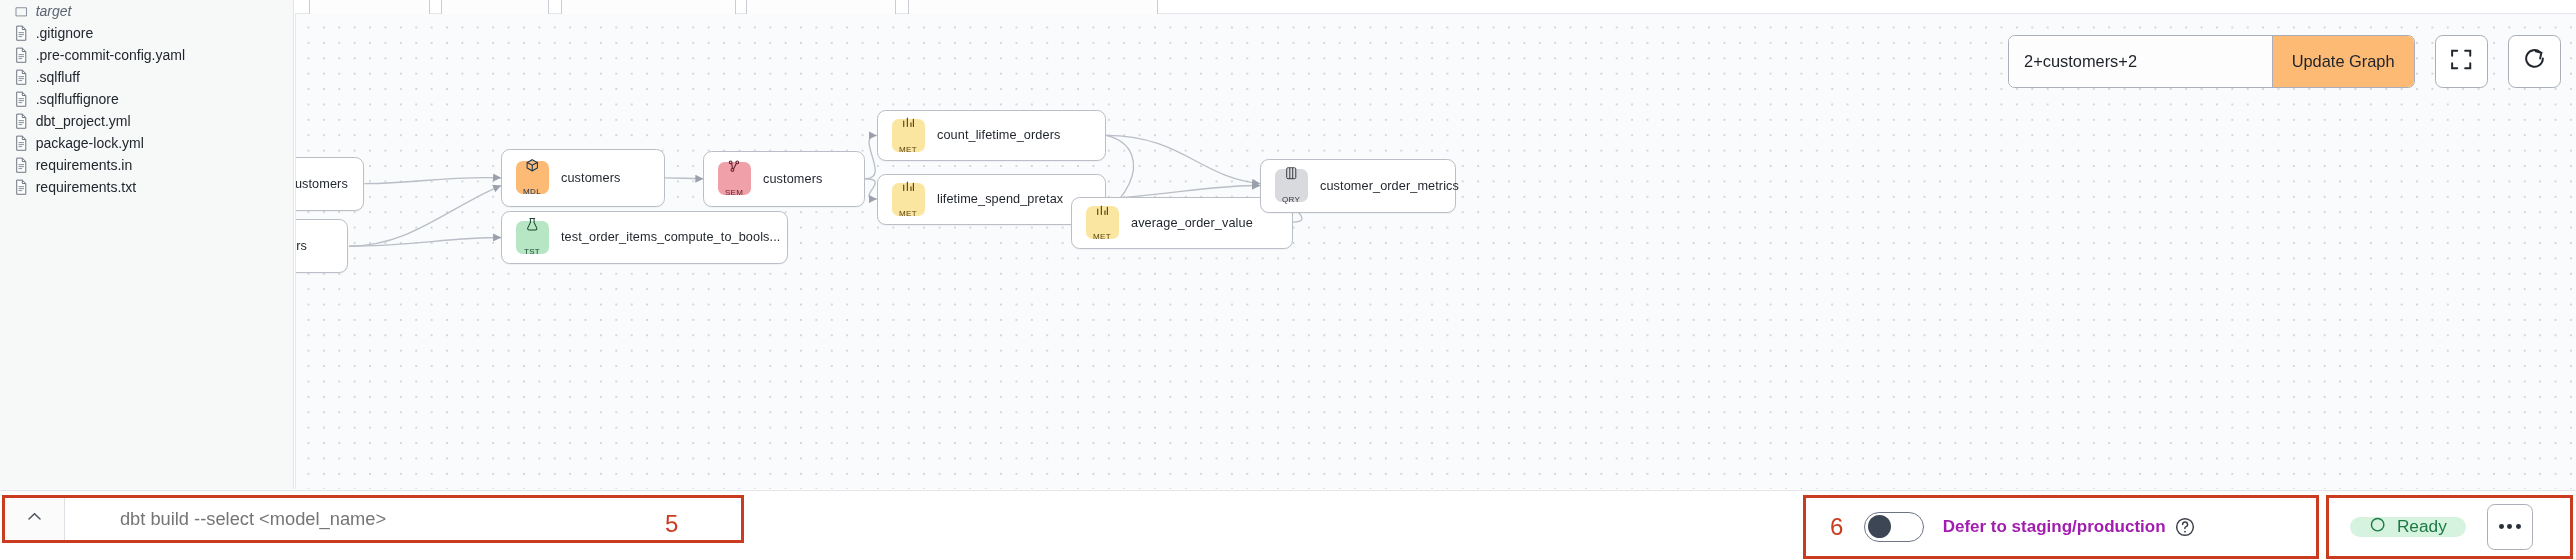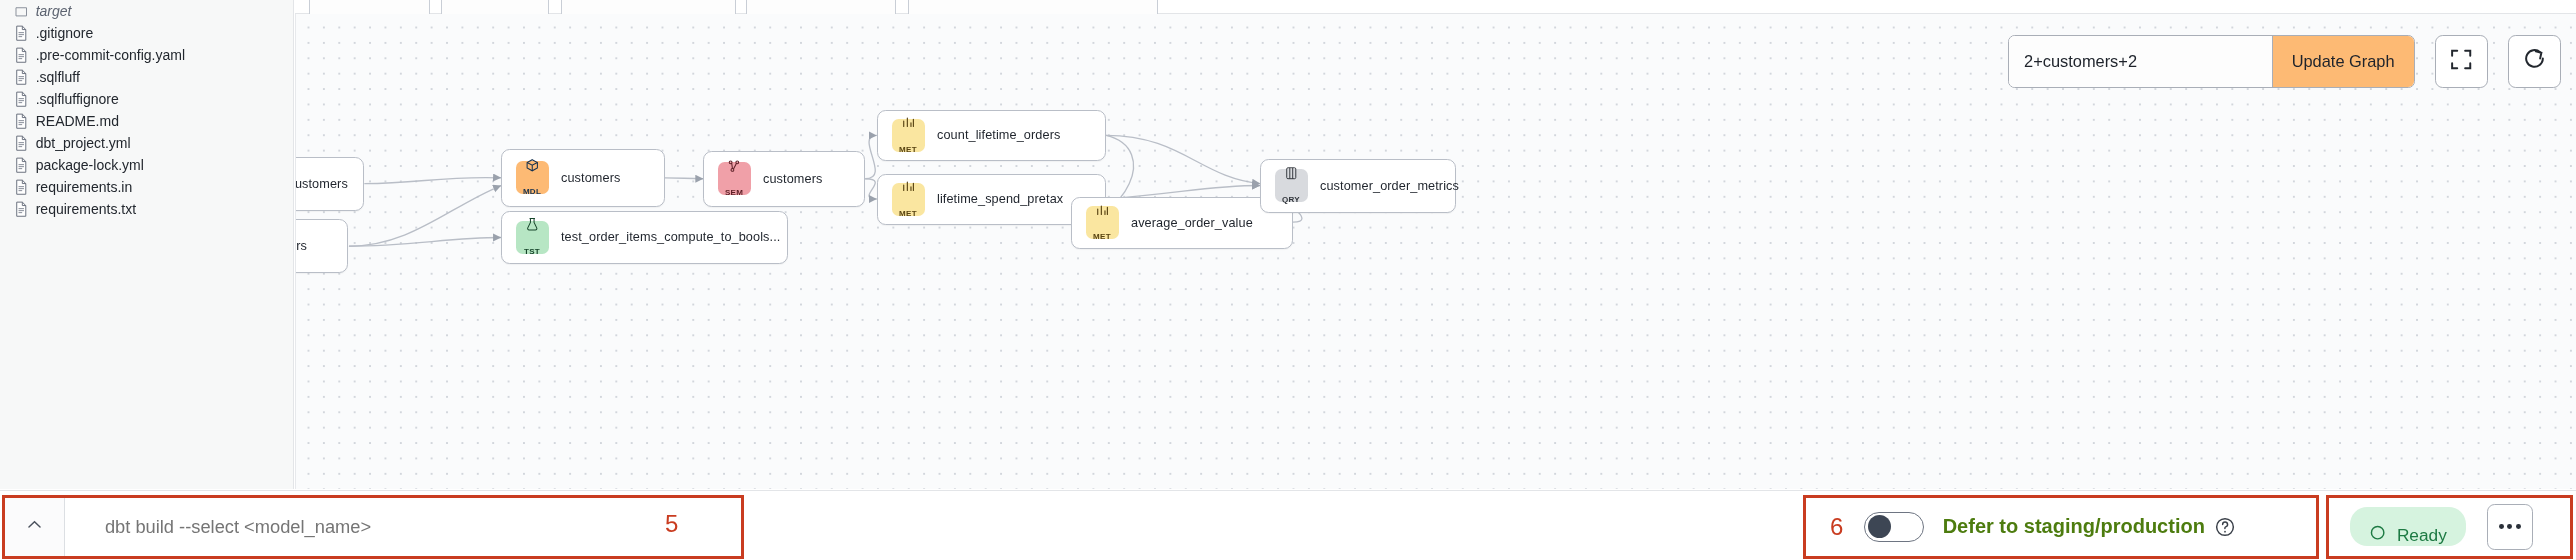--- a/index.html
+++ b/index.html
@@ -79,21 +79,21 @@
   }
   .badge {
     width: 33px; height: 33px; border-radius: 6.7px;
     flex: 0 0 33px;
     display: flex; flex-direction: column;
     align-items: center; justify-content: center;
     gap: 0px;
   }
   .badge .glyph { display:block; line-height: 0; }
   .badge .tag {
-    font-size: 8px; font-weight: 700; letter-spacing: 0.3px;
+    font-size: 8px; font-weight: 400; letter-spacing: 0.3px;
     line-height: 8.7px; margin-top: 16px;
   }
   .badge-mdl { background: #fdba74; color: #16324f; }
   .badge-sem { background: #f0a0a8; color: #5c1f26; }
   .badge-met { background: #fae6a0; color: #584312; }
   .badge-tst { background: #b7e6c4; color: #17452a; }
   .badge-qry { background: #d8dade; color: #30343a; }
   .node-label {
     font-size: 12.7px; color: #1f242c; white-space: nowrap;
     letter-spacing: 0.1px;
@@ -143,24 +143,25 @@
   
   .bottom-bar {
     position: absolute; left: 0; bottom: 0;
     width: 2576px; height: 71px;
     background: #ffffff;
     border-top: 1px solid #e3e5e8;
     display: flex; align-items: center;
   }
   .cmd-wrap {
     position: absolute; left: 1.9px; top: 3.9px;
-    width: 742px; height: 64px;
+    width: 742px; height: 48px;
     border: 3.9px solid #c93c20;
     display: flex; align-items: center;
     background: #ffffff;
+    gap: 15px;
   }
   .caret-btn {
     width: 60px; height: 100%;
     display: flex; align-items: center; justify-content: center;
     border-right: 1px solid #dcdfe3;
     background: #fbfbfc;
     cursor: pointer;
   }
   .cmd-input {
     flex: 1; height: 100%;
@@ -190,38 +191,38 @@
     position: relative;
     flex: 0 0 60px; cursor: pointer;
   }
   .toggle .knob {
     position: absolute; left: 2.9px; top: 2.4px;
     width: 23px; height: 23px; border-radius: 50%;
     background: #3d4654;
   }
   .defer-label {
     margin-left: 18.3px;
-    font-size: 20px; font-weight: 700; color: #4d7c0f;
+    font-size: 17px; font-weight: 700; color: #a21caf;
     white-space: nowrap;
   }
   .help-icon { margin-left: 8.7px; display:flex; align-items:center; cursor: pointer; }
 
   .status-group {
     position: absolute; left: 2326px; top: 3.9px;
     width: 247px; height: 64px;
     border: 3.9px solid #c93c20;
     display: flex; align-items: center; gap: 21px;
     padding-left: 21px;
     background: #ffffff;
   }
   .ready-pill {
-    display: flex; align-items: flex-end; gap: 10.6px;
+    display: flex; align-items: center; gap: 10.6px;
     background: #d6f3df; color: #1d7a43;
     border-radius: 17.3px;
-    height: 39px; padding: 0 19px;
+    height: 20px; padding: 0 19px;
     font-size: 17.3px;
     white-space: nowrap; cursor: pointer;
   }
   .more-btn {
     width: 46px; height: 46px;
     border: 1px solid #a9aeb7; border-radius: 7.7px;
     background: #ffffff;
     display: flex; align-items: center; justify-content: center;
     gap: 3.9px; cursor: pointer;
   }
@@ -274,30 +275,20 @@
         </div>
         <div class="file-row">
           <span style="display: block; line-height: 0; flex: 0 0 14.5px;">
             <svg class="ficon" viewBox="0 0 16 18" fill="none" stroke="#6b7280" stroke-width="1.1">
               <path d="M3 1.2h6.2L13 5v11.8H3z" fill="#fff"></path>
               <path d="M9.2 1.2V5H13"></path>
               <path d="M5 8.4h6M5 10.6h6M5 12.8h4" stroke-width="0.9"></path>
             </svg>
           </span>
           <span>.sqlfluffignore</span>
-        </div>
-        <div class="file-row">
-          <span style="display: block; line-height: 0; flex: 0 0 14.5px;">
-            <svg class="ficon" viewBox="0 0 16 18" fill="none" stroke="#6b7280" stroke-width="1.1">
-              <path d="M3 1.2h6.2L13 5v11.8H3z" fill="#fff"></path>
-              <path d="M9.2 1.2V5H13"></path>
-              <path d="M5 8.4h6M5 10.6h6M5 12.8h4" stroke-width="0.9"></path>
-            </svg>
-          </span>
-          <span>README.md</span>
         </div>
         <div class="file-row">
           <span style="display: block; line-height: 0; flex: 0 0 14.5px;">
             <svg class="ficon" viewBox="0 0 16 18" fill="none" stroke="#6b7280" stroke-width="1.1">
               <path d="M3 1.2h6.2L13 5v11.8H3z" fill="#fff"></path>
               <path d="M9.2 1.2V5H13"></path>
               <path d="M5 8.4h6M5 10.6h6M5 12.8h4" stroke-width="0.9"></path>
             </svg>
           </span>
           <span>dbt_project.yml</span>

